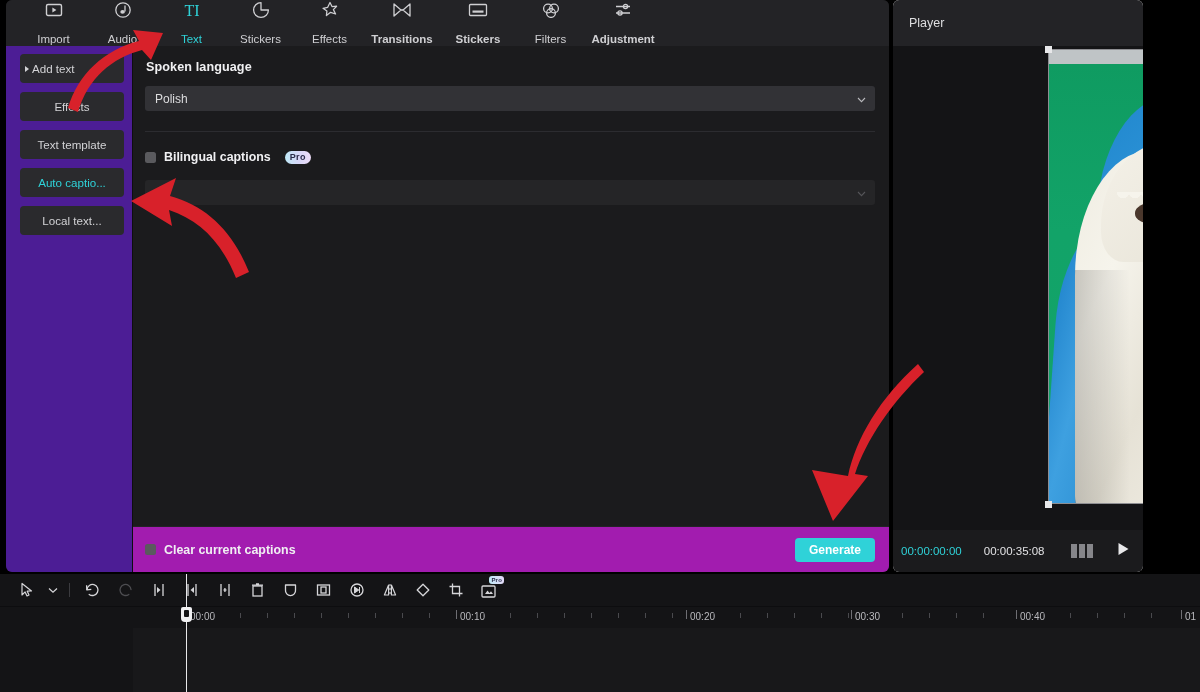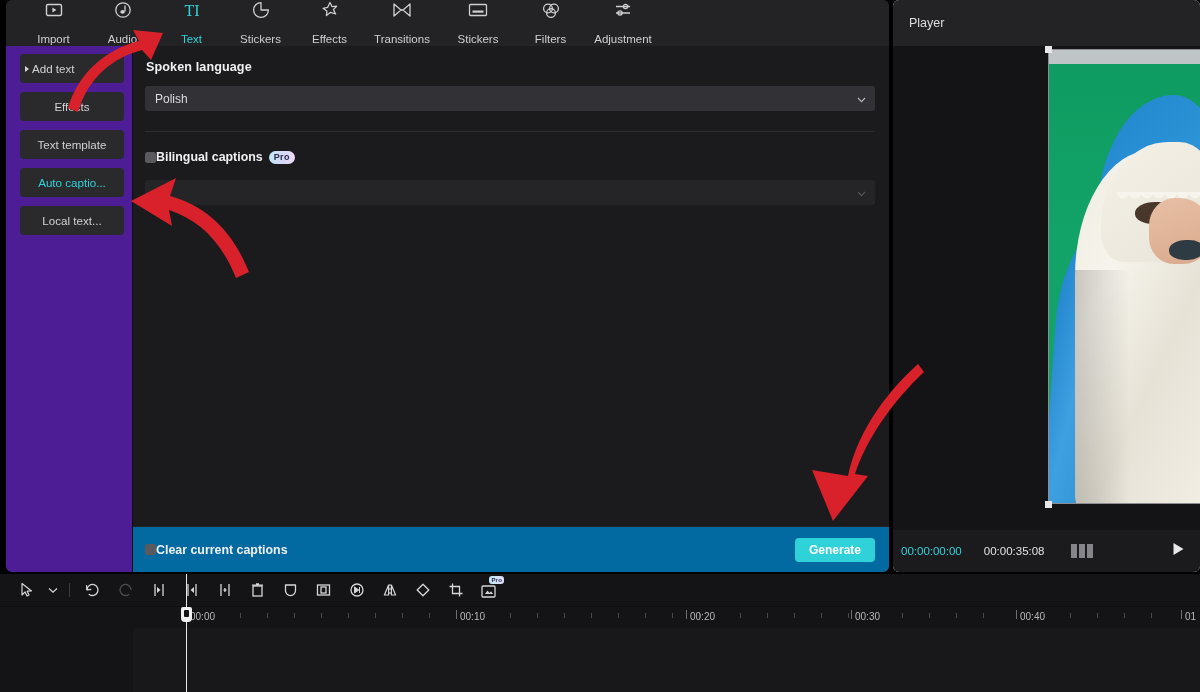--- a/index.html
+++ b/index.html
@@ -33,21 +33,21 @@
   }
   .tab {
     width: 67px; height: 44px;
     display: flex; flex-direction: column; align-items: center; justify-content: center;
     gap: 14px; cursor: pointer; color: #cfcfd2;
   }
   .tab .ticon { height: 19px; display: flex; align-items: center; justify-content: center; }
   .tab .tlabel { font-size: 11.5px; line-height: 12px; white-space: nowrap; }
   .tab.active { color: #2fd2d8; }
   .tab svg { display: block; }
-  .tab-wide { width: 74px; }
+  .tab-wide { width: 74px; font-weight: bold; }
 
   
   .panel-body { flex: 1; display: flex; min-height: 0; }
 
   .sidebar {
     width: 127px; background: #4c1d95; padding: 8px 8px 0 14px;
     display: flex; flex-direction: column; gap: 9px;
     border-right: 1px solid #0e0e10;
   }
   .side-item {
@@ -75,50 +75,50 @@
   .select {
     height: 25px; background: #323236; border-radius: 3px;
     display: flex; align-items: center; padding: 0 10px;
     font-size: 12px; color: #dcdcde; cursor: pointer; position: relative;
   }
   .select .chev { position: absolute; right: 9px; top: 50%; transform: translateY(-50%); }
   .select.empty { background: #252527; }
   .divider { height: 1px; background: #2c2c30; margin: 20px 0 0 0; }
 
   .check-row {
-    display: flex; align-items: center; margin-top: 18px; cursor: pointer;
+    display: flex; align-items: center; gap: 8px; margin-top: 18px; cursor: pointer;
   }
   .checkbox {
     width: 11px; height: 11px; border-radius: 2.5px; background: #5a5a5e;
     flex: 0 0 11px;
   }
   .check-text { font-size: 12.4px; font-weight: bold; color: #f0f0f2; }
   .pro-badge {
     display: inline-flex; align-items: center; justify-content: center;
     height: 13px; padding: 0 5px; border-radius: 7px; margin-left: 6px;
     font-size: 9px; font-weight: bold; color: #2b2b4a; letter-spacing: .4px;
     background: linear-gradient(90deg,#bfe9f7 0%,#d8d6f7 55%,#eddcf7 100%);
   }
   .sub-select-wrap { margin-top: 16px; }
 
   .panel-footer {
-    height: 46px; flex: 0 0 46px; background: #0369a1;
+    height: 46px; flex: 0 0 46px; background: #a21caf;
     border-top: 1px solid #232326;
     display: flex; align-items: center; justify-content: space-between;
     padding: 0 14px 0 12px;
   }
   .btn-generate {
     height: 24px; padding: 0 14px; border-radius: 4px; border: 0;
     background: #2fd2d8; color: #ffffff; font-size: 12px; font-weight: bold;
     cursor: pointer; font-family: inherit;
   }
 
   
   .player-panel {
-    width: 307px; height: 572px; background: #ffffff; border-radius: 6px;
+    width: 250px; height: 572px; background: #ffffff; border-radius: 6px;
     display: flex; flex-direction: column; overflow: hidden;
   }
   .player-head {
     height: 46px; flex: 0 0 46px; background: #232326;
     display: flex; align-items: center; padding-left: 16px;
     font-size: 12.5px; color: #dedee0;
   }
   .player-stage {
     flex: 1; background: #141416; position: relative; overflow: hidden;
   }

